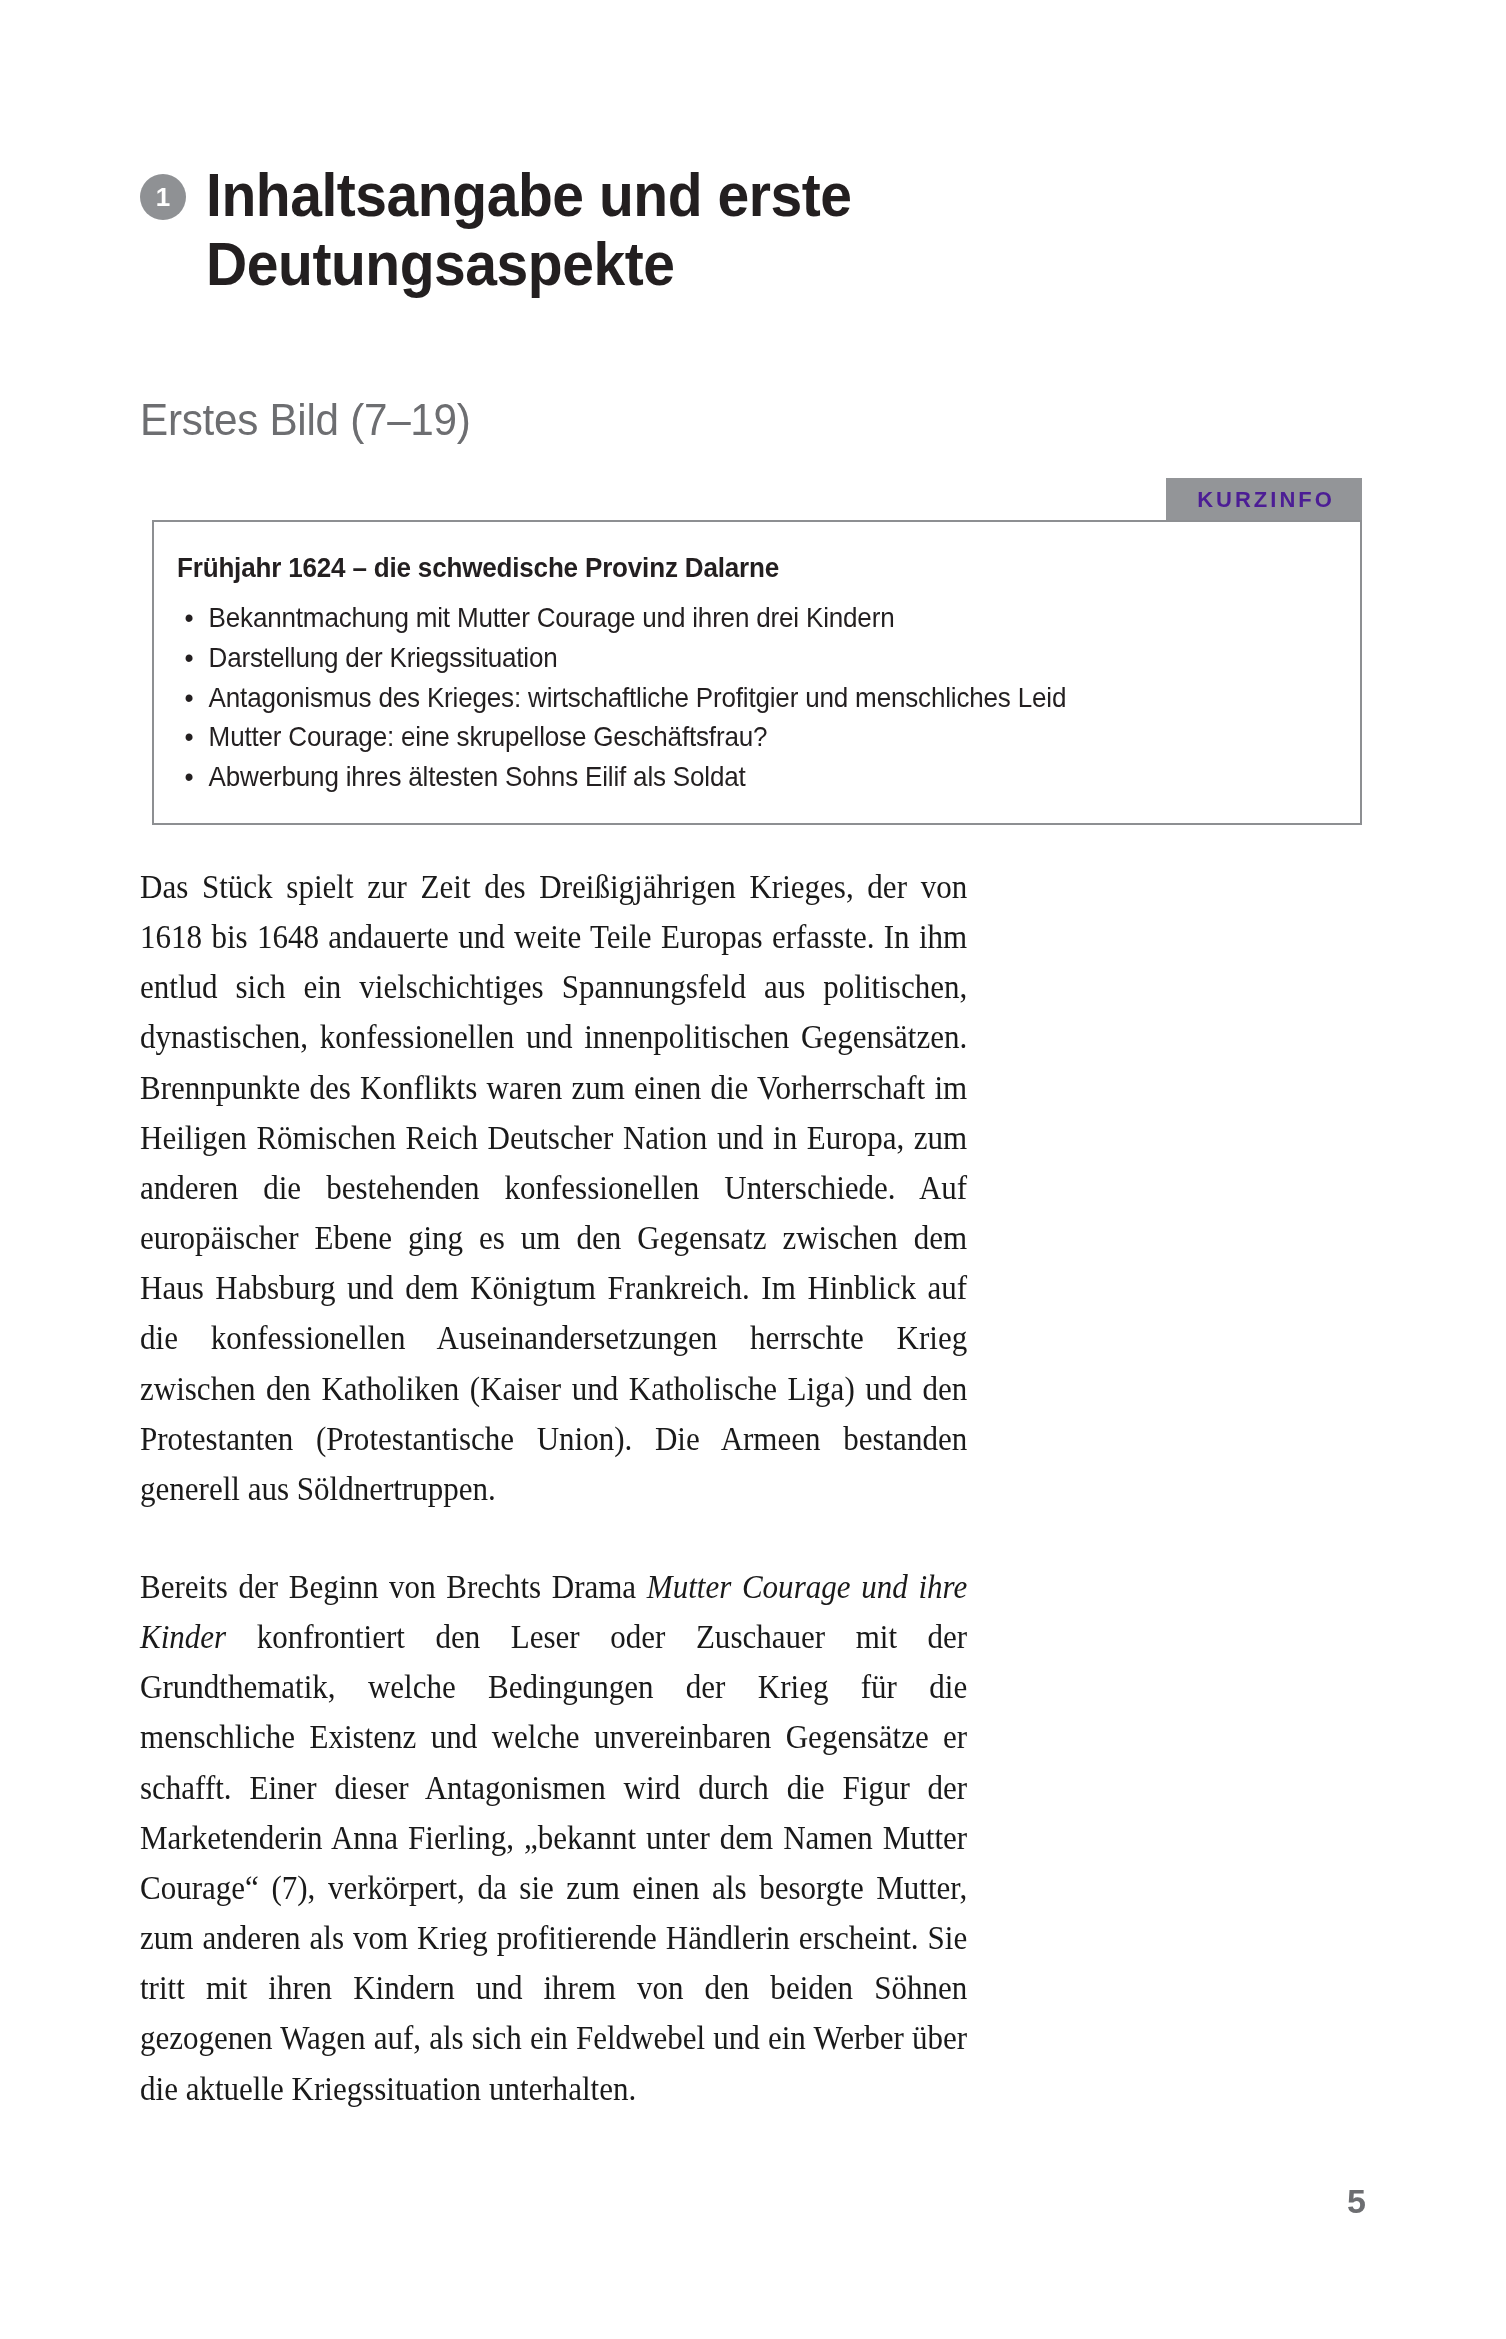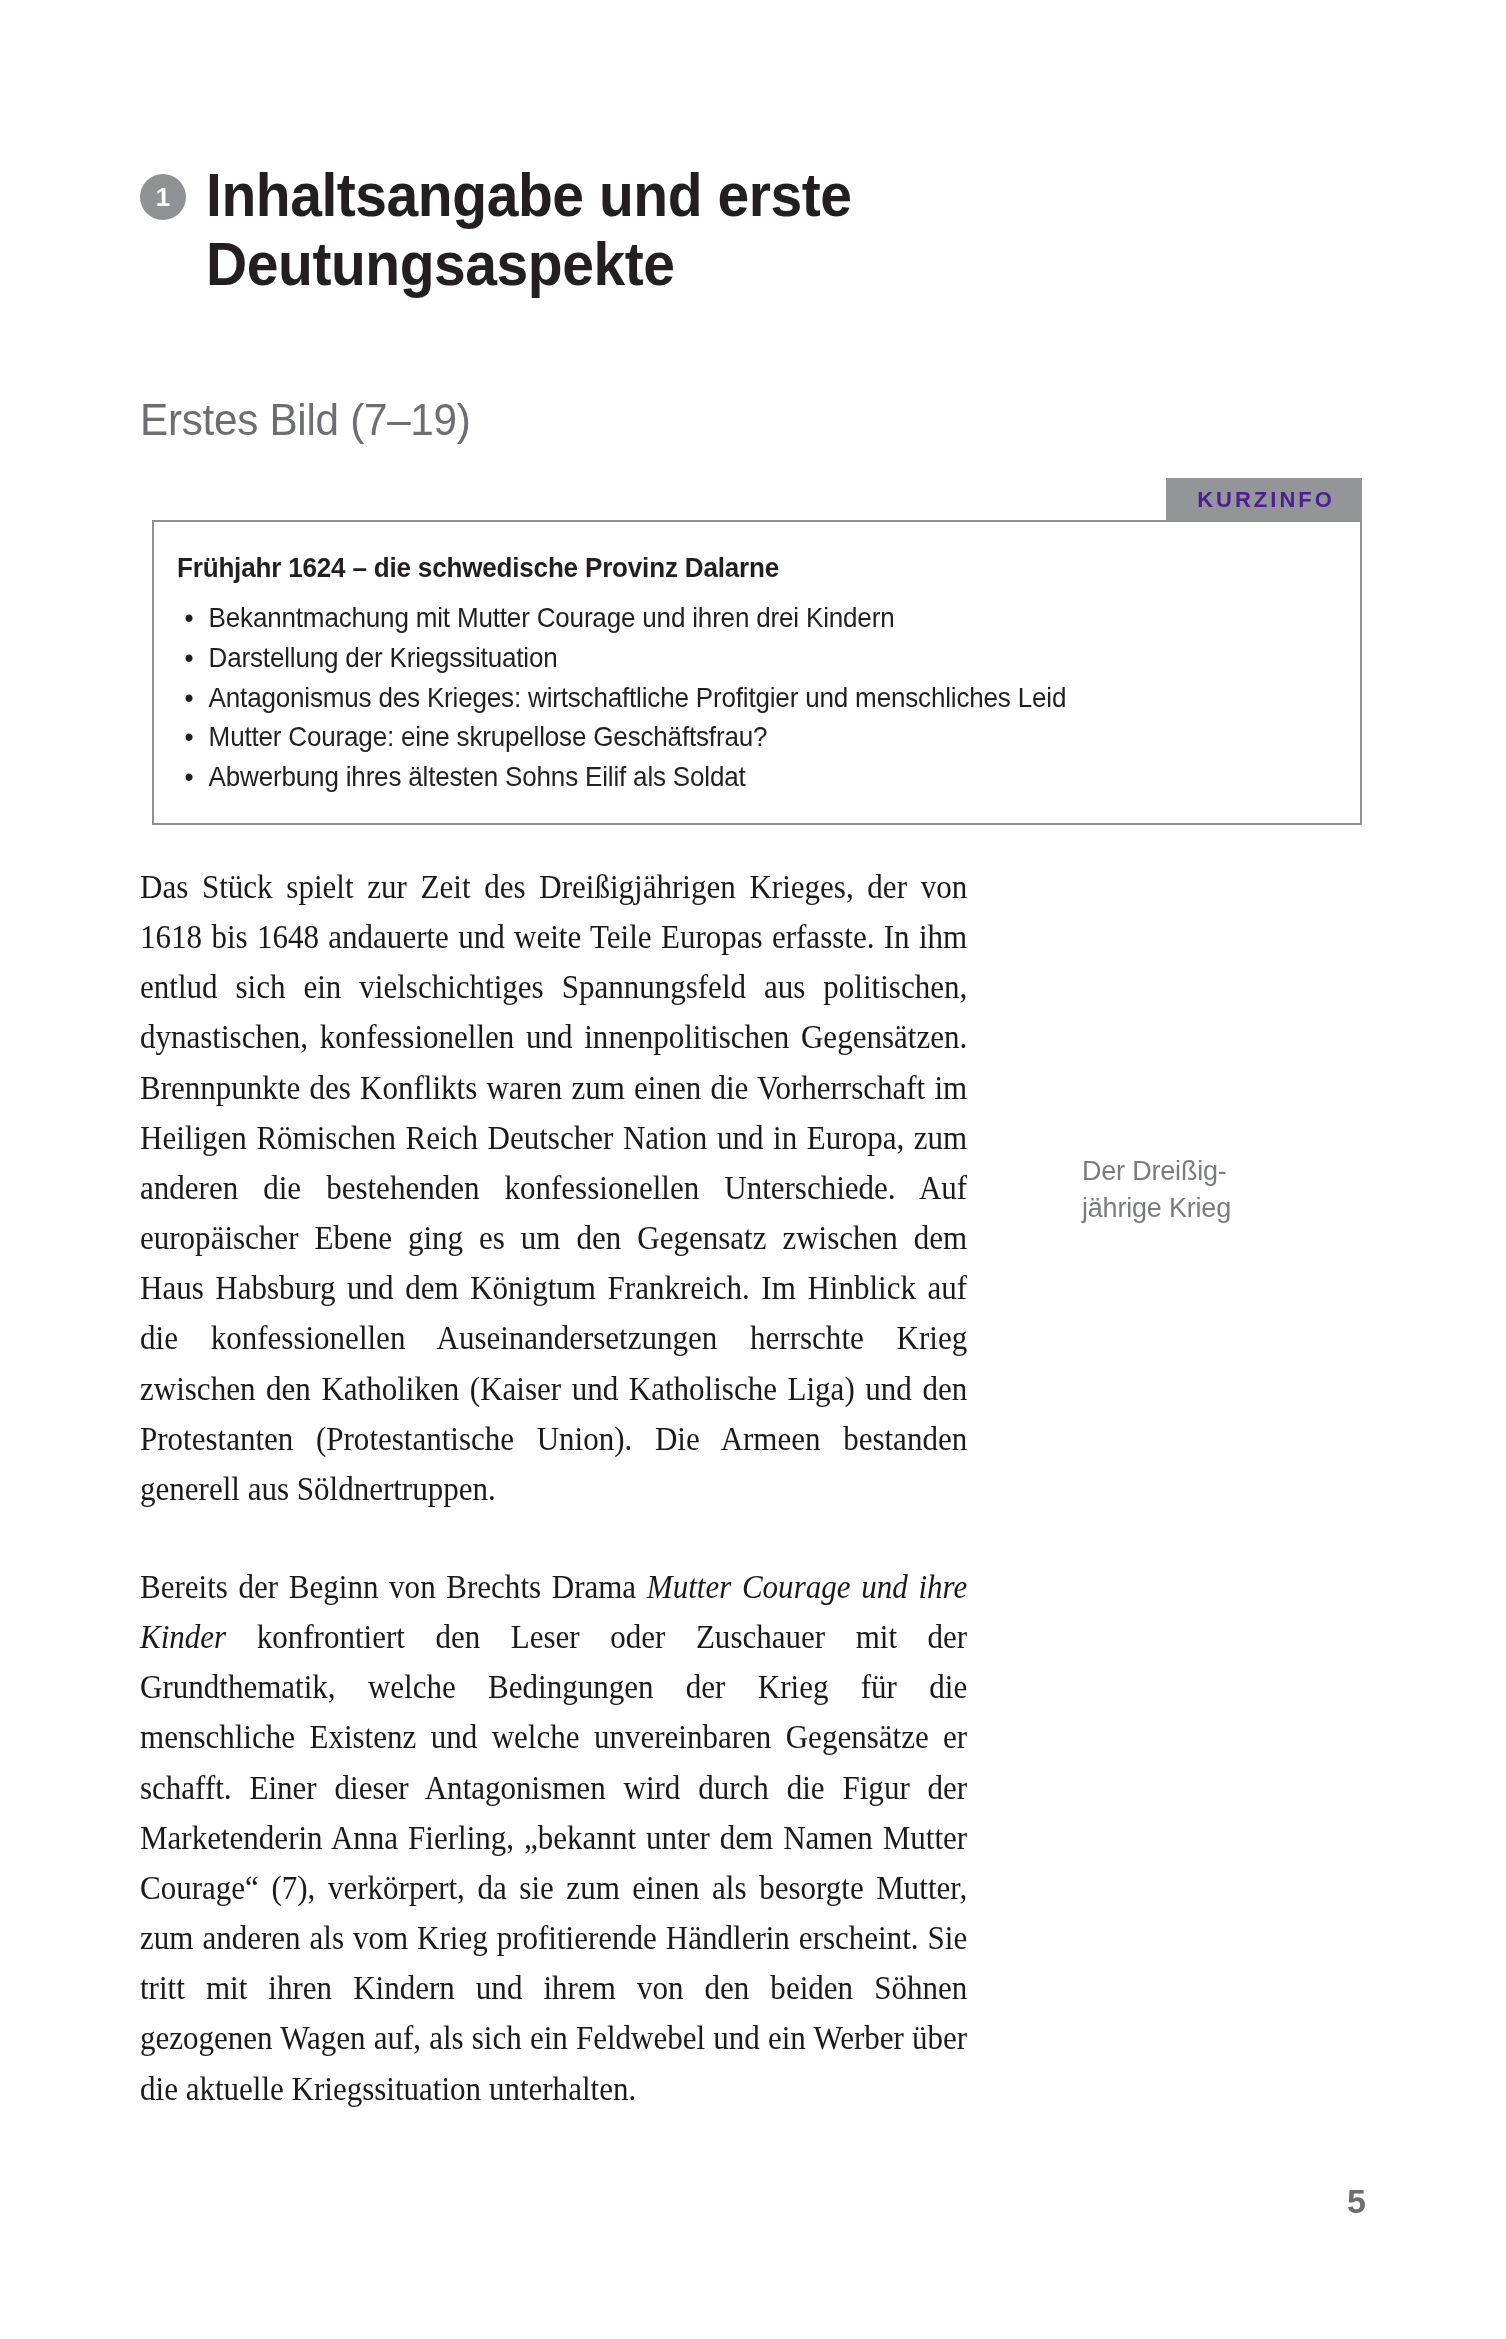--- a/index.html
+++ b/index.html
@@ -143,21 +143,21 @@
   .body-block {
     position: absolute;
     left: 140px;
     width: 1230px;
   }
   .body-block.first { top: 862px; }
   .body-block.second { top: 1562px; }
 
   .body-row {
     display: flex;
-    align-items: center;
+    align-items: flex-start;
   }
   .body-text {
     flex: 0 0 880px;
     width: 880px;
     font-family: "Liberation Serif", serif;
     font-size: 33px;
     line-height: 1.52;
     color: #1a1a1a;
     text-align: justify;
     text-justify: inter-word;
@@ -230,22 +230,20 @@
           <span class="bullet">•</span>
           <span>Abwerbung ihres ältesten Sohns Eilif als Soldat</span>
         </li>
       </ul>
     </div>
   </div>
 
   <div class="body-block first">
     <div class="body-row">
       <div class="body-text">Das Stück spielt zur Zeit des Dreißigjährigen Krieges, der von 1618 bis 1648 andauerte und weite Teile Europas erfasste. In ihm entlud sich ein vielschichtiges Spannungsfeld aus politischen, dynastischen, konfessionellen und innenpolitischen Gegensätzen. Brennpunkte des Konflikts waren zum einen die Vorherrschaft im Heiligen Römischen Reich Deutscher Nation und in Europa, zum anderen die bestehenden konfessionellen Unterschiede. Auf europäischer Ebene ging es um den Gegensatz zwischen dem Haus Habsburg und dem Königtum Frankreich. Im Hinblick auf die konfessionellen Auseinandersetzungen herrschte Krieg zwischen den Katholiken (Kaiser und Katholische Liga) und den Protestanten (Protestantische Union). Die Armeen bestanden generell aus Söldnertruppen.</div>
-      <div class="margin-note">Der Dreißig-
-jährige Krieg</div>
     </div>
   </div>
 
   <div class="body-block second">
     <div class="body-row">
       <div class="body-text"><span>Bereits der Beginn von Brechts Drama </span><em>Mutter Courage und ihre Kinder</em><span> konfrontiert den Leser oder Zuschauer mit der Grundthematik, welche Bedingungen der Krieg für die menschliche Existenz und welche unvereinbaren Gegensätze er schafft. Einer dieser Antagonismen wird durch die Figur der Marketenderin Anna Fierling, „bekannt unter dem Namen Mutter Courage“ (7), verkörpert, da sie zum einen als besorgte Mutter, zum anderen als vom Krieg profitierende Händlerin erscheint. Sie tritt mit ihren Kindern und ihrem von den beiden Söhnen gezogenen Wagen auf, als sich ein Feldwebel und ein Werber über die aktuelle Kriegssituation unterhalten.</span></div>
     </div>
   </div>
 
   <div class="page-number">5</div>

